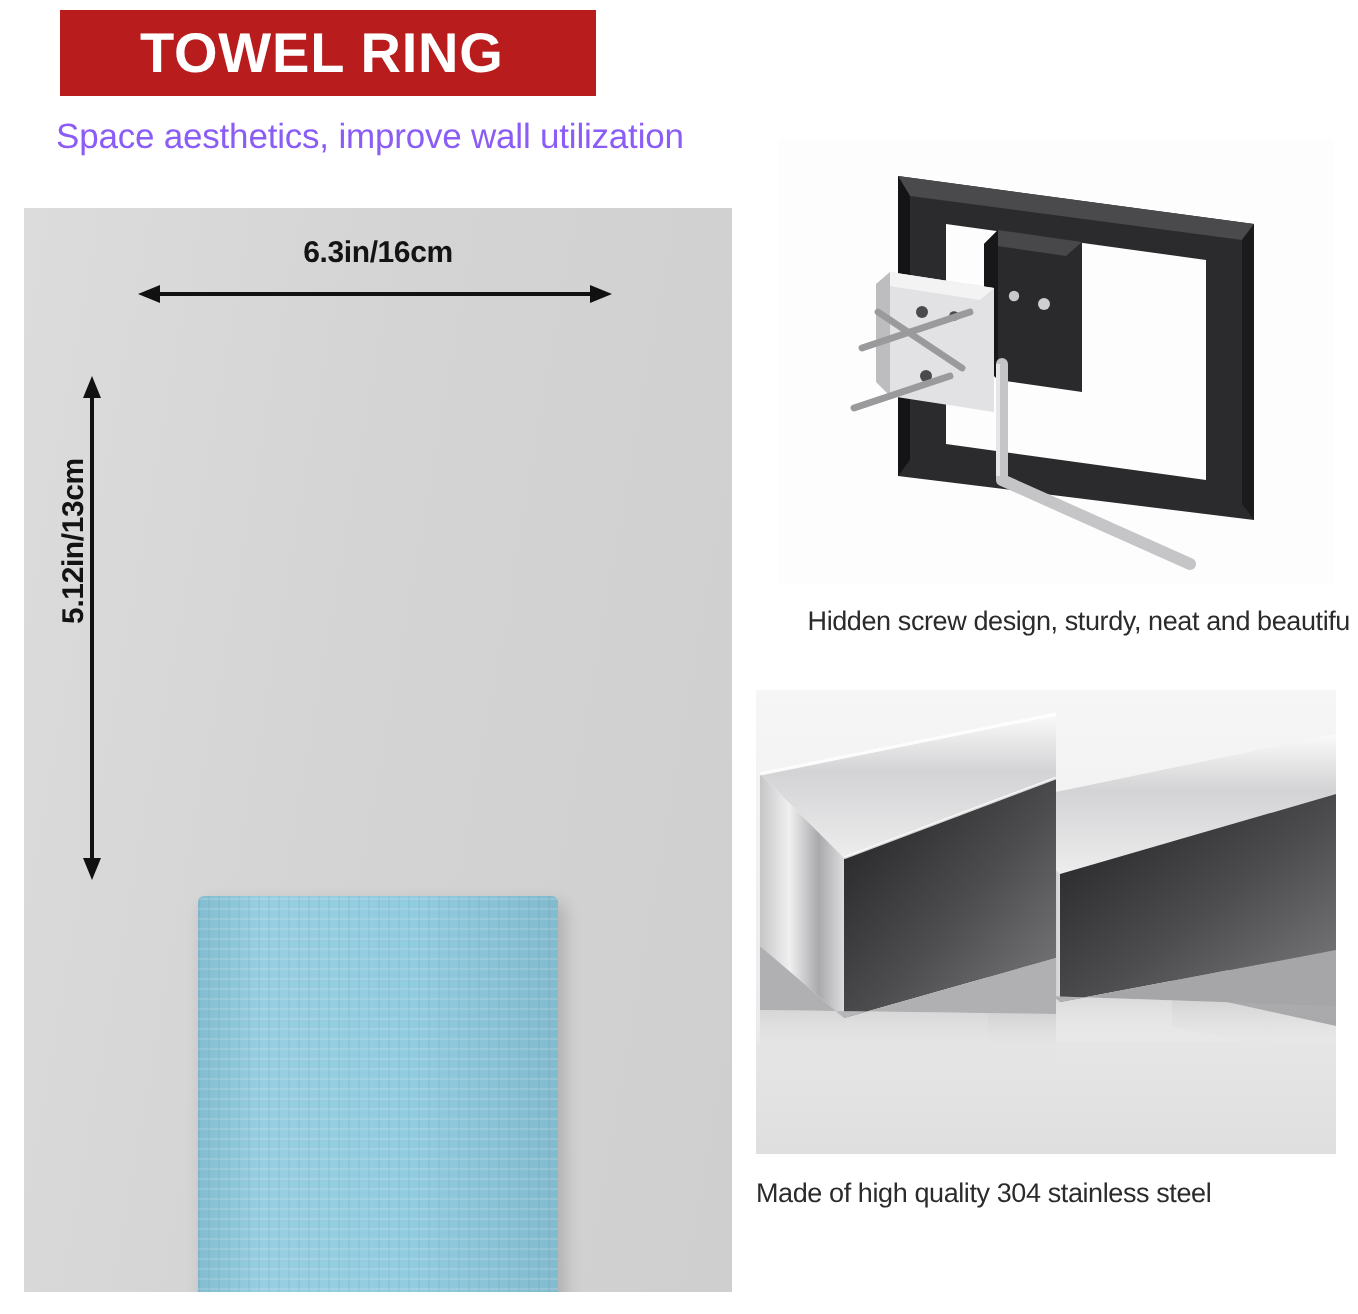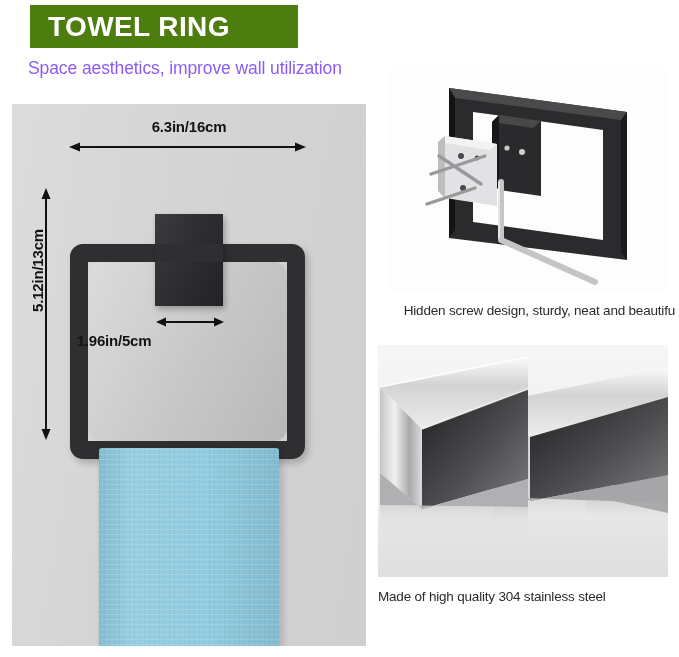--- a/index.html
+++ b/index.html
@@ -16,25 +16,25 @@
     color: #1a1a1a;
   }
 
   
   #title-banner {
     position: absolute;
     left: 30px;
     top: 5px;
     width: 268px;
     height: 43px;
-    background: #4d7c0f;
+    background: #b91c1c;
     display: flex;
     align-items: center;
     box-sizing: border-box;
-    padding-left: 18px;
+    padding-left: 40px;
   }
   #title-text {
     color: #ffffff;
     font-size: 28px;
     font-weight: bold;
     letter-spacing: 0.4px;
     line-height: 1;
     white-space: nowrap;
   }
 
@@ -255,34 +255,20 @@
     <polygon points="237,6 226,1.5 226,10.5" fill="#111"></polygon>
   </svg>
 
   <svg id="dim-height-arrow" viewBox="0 0 12 252" preserveAspectRatio="none">
     <line x1="6" y1="8" x2="6" y2="244" stroke="#111" stroke-width="2"></line>
     <polygon points="6,0 1.5,11 10.5,11" fill="#111"></polygon>
     <polygon points="6,252 1.5,241 10.5,241" fill="#111"></polygon>
   </svg>
   <div id="dim-height-label">5.12in/13cm</div>
 
-  <div id="ring-wrap">
-    <div id="ring-frame">
-      <div id="ring-frame-inner-shade"></div>
-    </div>
-    <div id="mount-plate"></div>
-    <div id="mount-bar-overlay"></div>
-
-    <svg id="dim-plate-arrow" viewBox="0 0 68 12" preserveAspectRatio="none">
-      <line x1="7" y1="6" x2="61" y2="6" stroke="#111" stroke-width="2"></line>
-      <polygon points="0,6 10,1.5 10,10.5" fill="#111"></polygon>
-      <polygon points="68,6 58,1.5 58,10.5" fill="#111"></polygon>
-    </svg>
-    <div id="dim-plate-label">1.96in/5cm</div>
-  </div>
 
   <div id="towel">
     <div id="towel-weave"></div>
 
   </div>
 </div>
 
 <div id="photo-screw">
   <svg viewBox="0 0 278 222" width="278" height="222" preserveAspectRatio="none">
     <rect x="0" y="0" width="278" height="222" fill="#fdfdfd"></rect>

